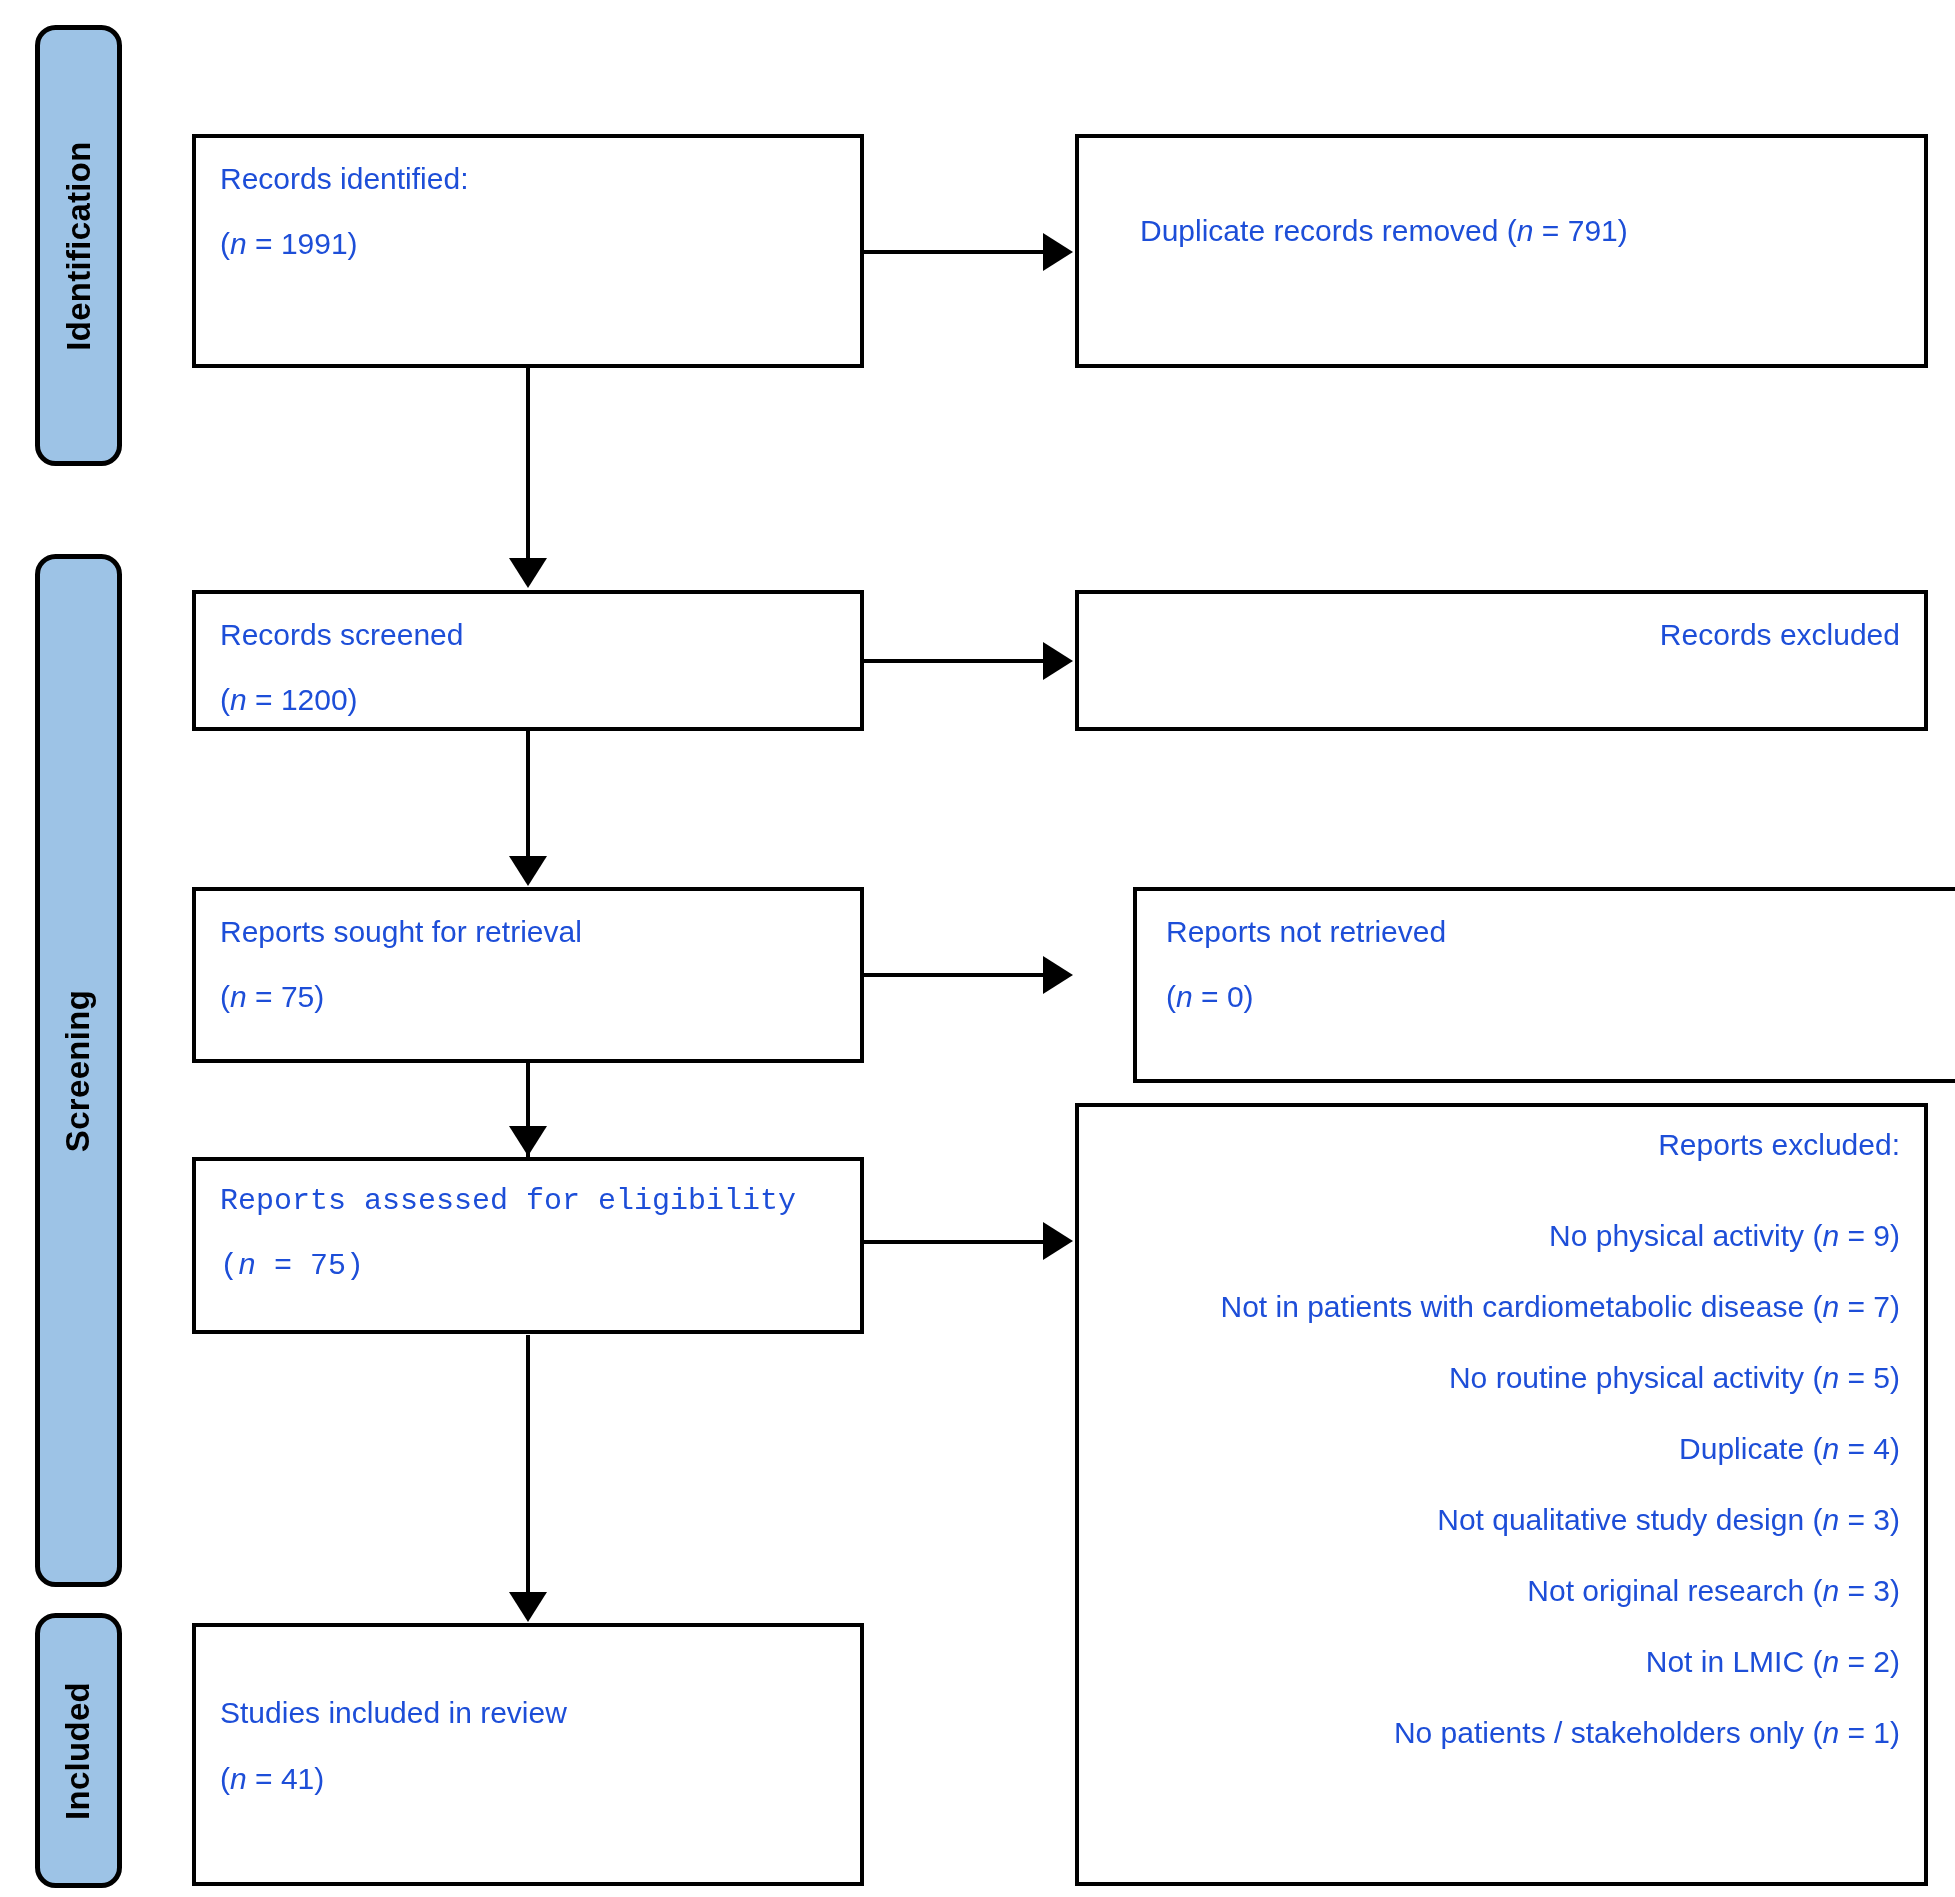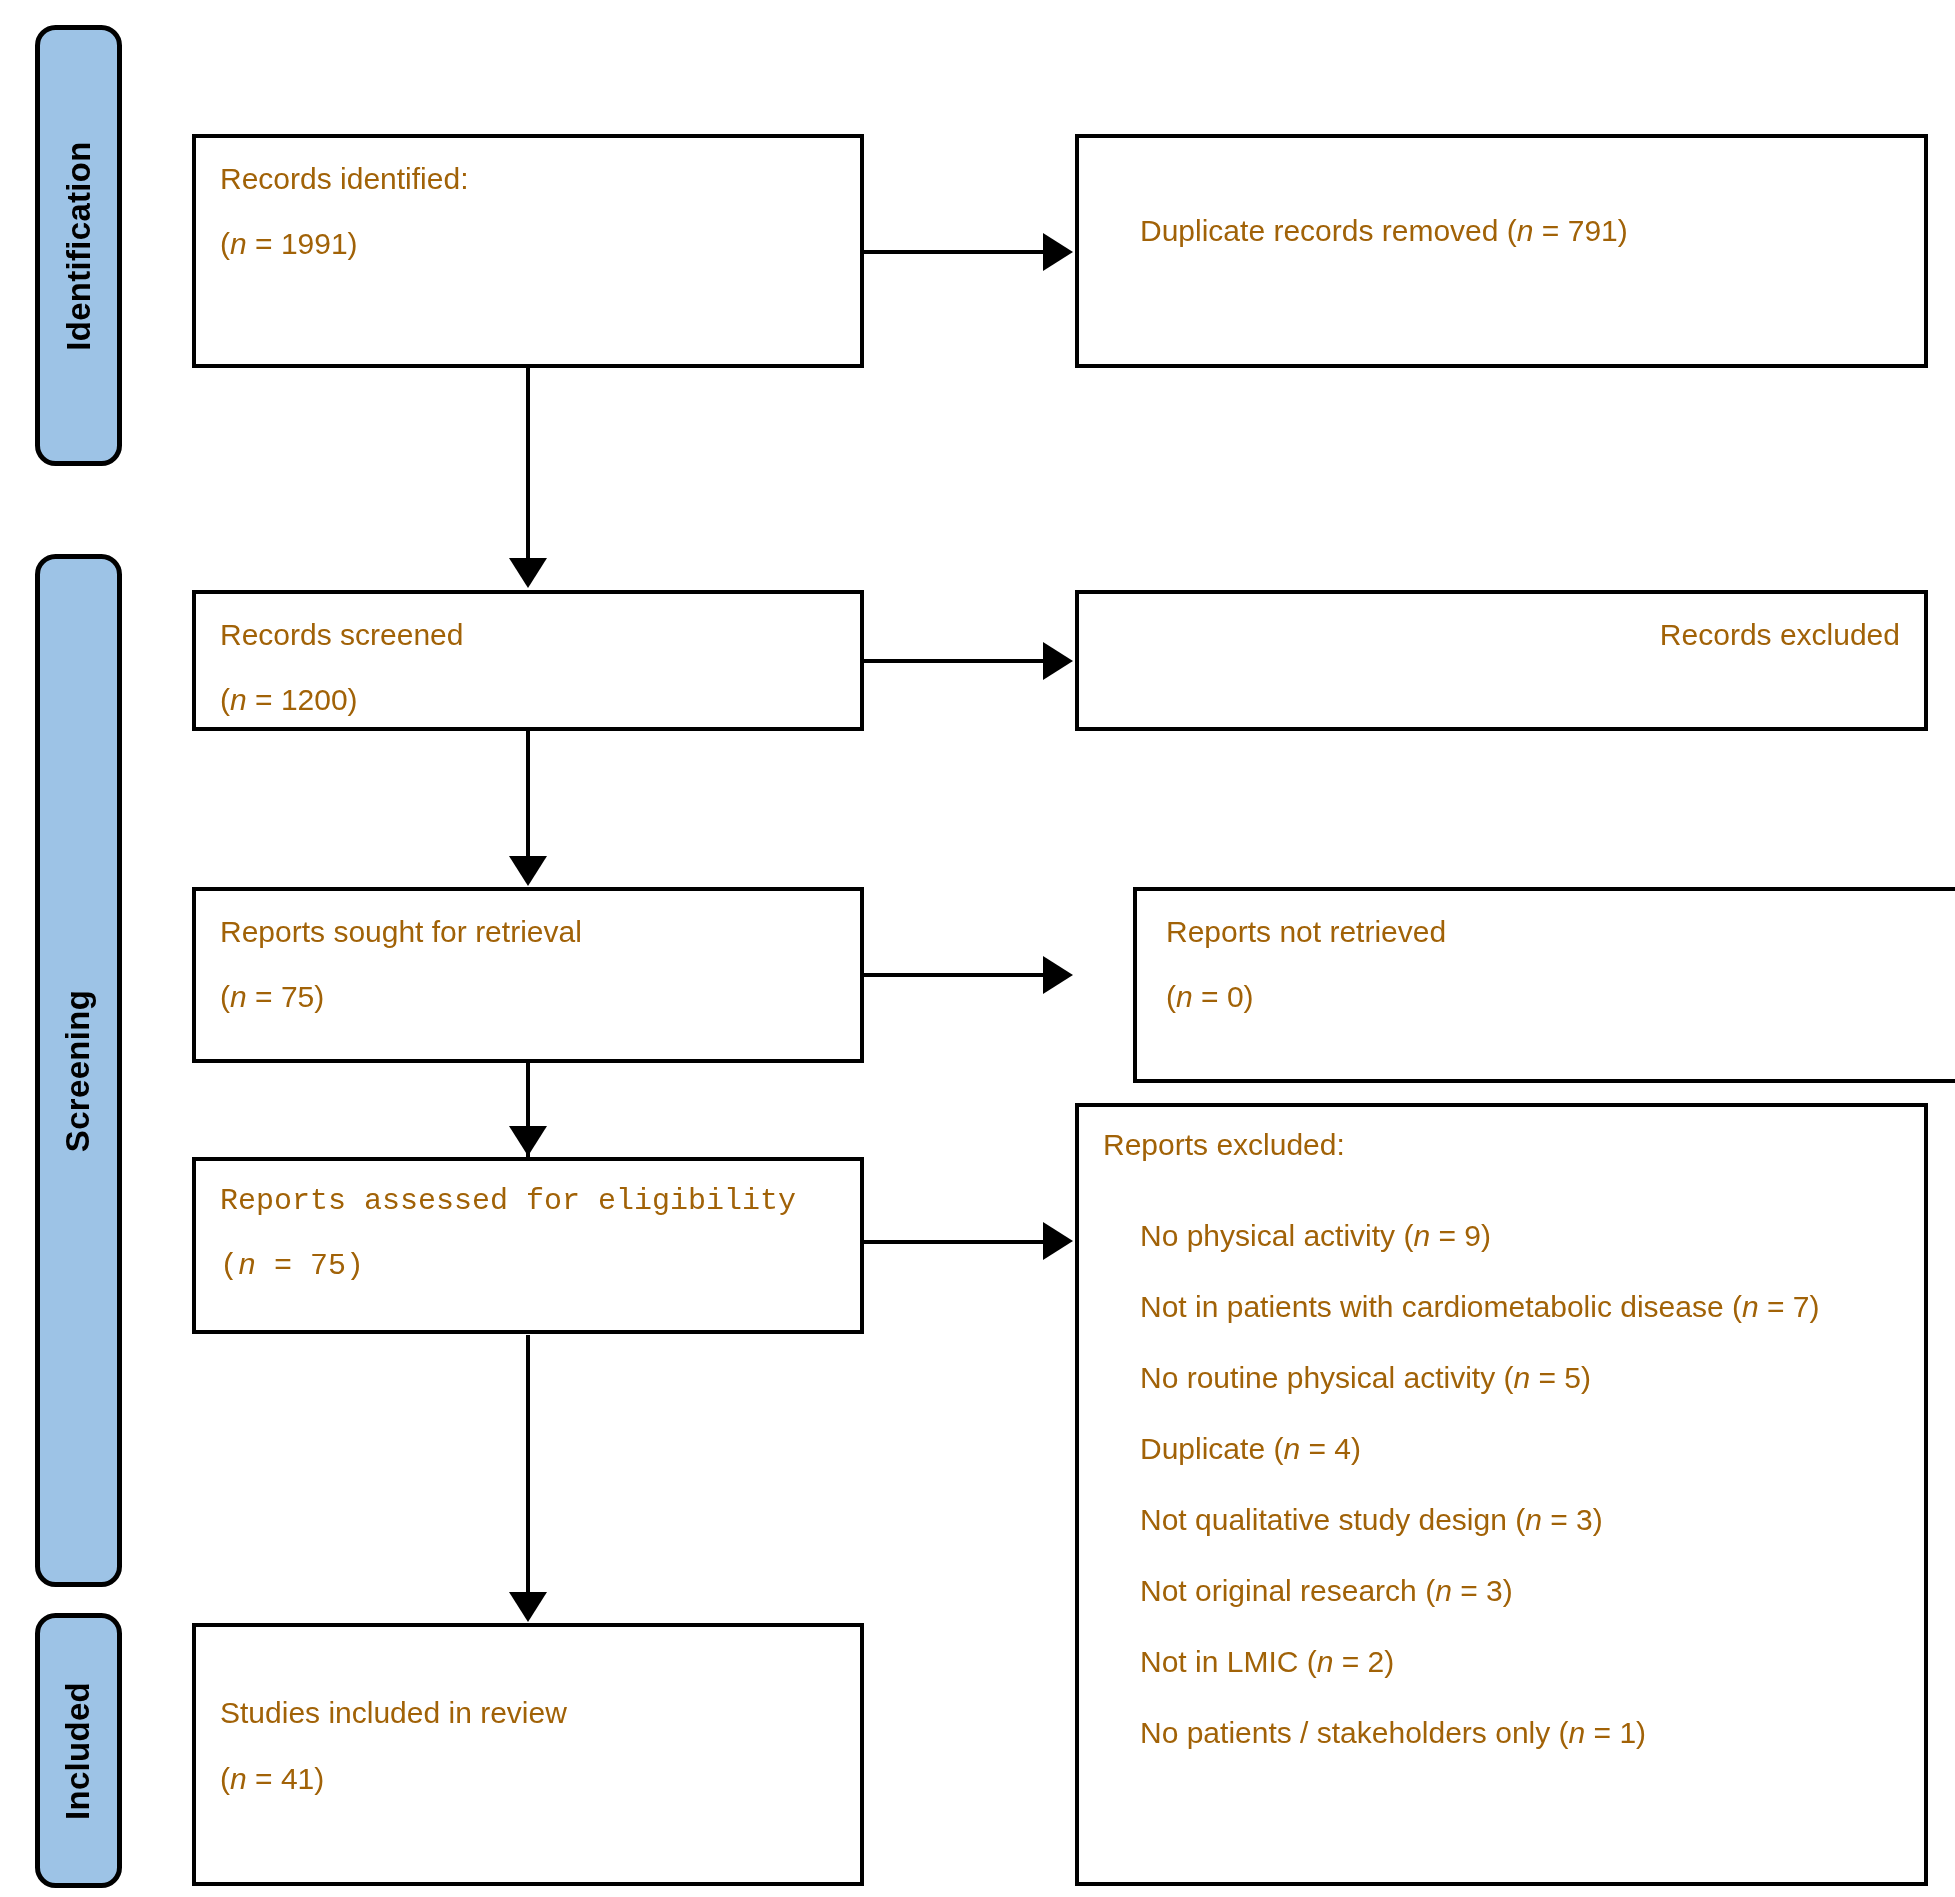--- a/index.html
+++ b/index.html
@@ -41,21 +41,21 @@
   .flow-box {
     position: absolute;
     box-sizing: border-box;
     background: #ffffff;
     border: 4.8px solid #000000;
     padding: 20.5px 24px;
   }
   .box-line {
     font-size: 30px;
     line-height: 1.30;
-    color: #a16207;
+    color: #1d4ed8;
     margin: 0;
   }
   .box-line + .box-line {
     margin-top: 26.6px;
   }
   .box-line.indent {
     margin-left: 37px;
     margin-top: 32px;
   }
   .box-line.sub-first {
@@ -152,21 +152,21 @@
   <div class="arrow-right" style="left:1043px; top:956px;"></div>
 
   <div class="vline" style="left:526px; top:1063px; height:95px;"></div>
   <div class="arrow-down" style="left:509px; top:1126px;"></div>
 
   <div class="flow-box" style="left:192px; top:1157px; width:672px; height:177px;font-family:Liberation Mono, monospace;">
     <p class="box-line">Reports assessed for eligibility</p>
     <p class="box-line"><span>(</span><span class="it">n</span><span> = 75)</span></p>
   </div>
 
-  <div class="flow-box" style="left:1075px; top:1103px; width:853px; height:783px; padding:18px 24px;">
+  <div class="flow-box" style="left:1075px; top:1103px; width:853px; height:783px; padding:18px 24px;text-align:right;">
     <p class="box-line">Reports excluded:</p>
 
     <p class="box-line indent sub-first"><span>No physical activity (</span><span class="it">n</span><span> = 9)</span></p>
 
     <p class="box-line indent"><span>Not in patients with cardiometabolic disease (</span><span class="it">n</span><span> = 7)</span></p>
 
     <p class="box-line indent"><span>No routine physical activity (</span><span class="it">n</span><span> = 5)</span></p>
 
     <p class="box-line indent"><span>Duplicate (</span><span class="it">n</span><span> = 4)</span></p>
 

